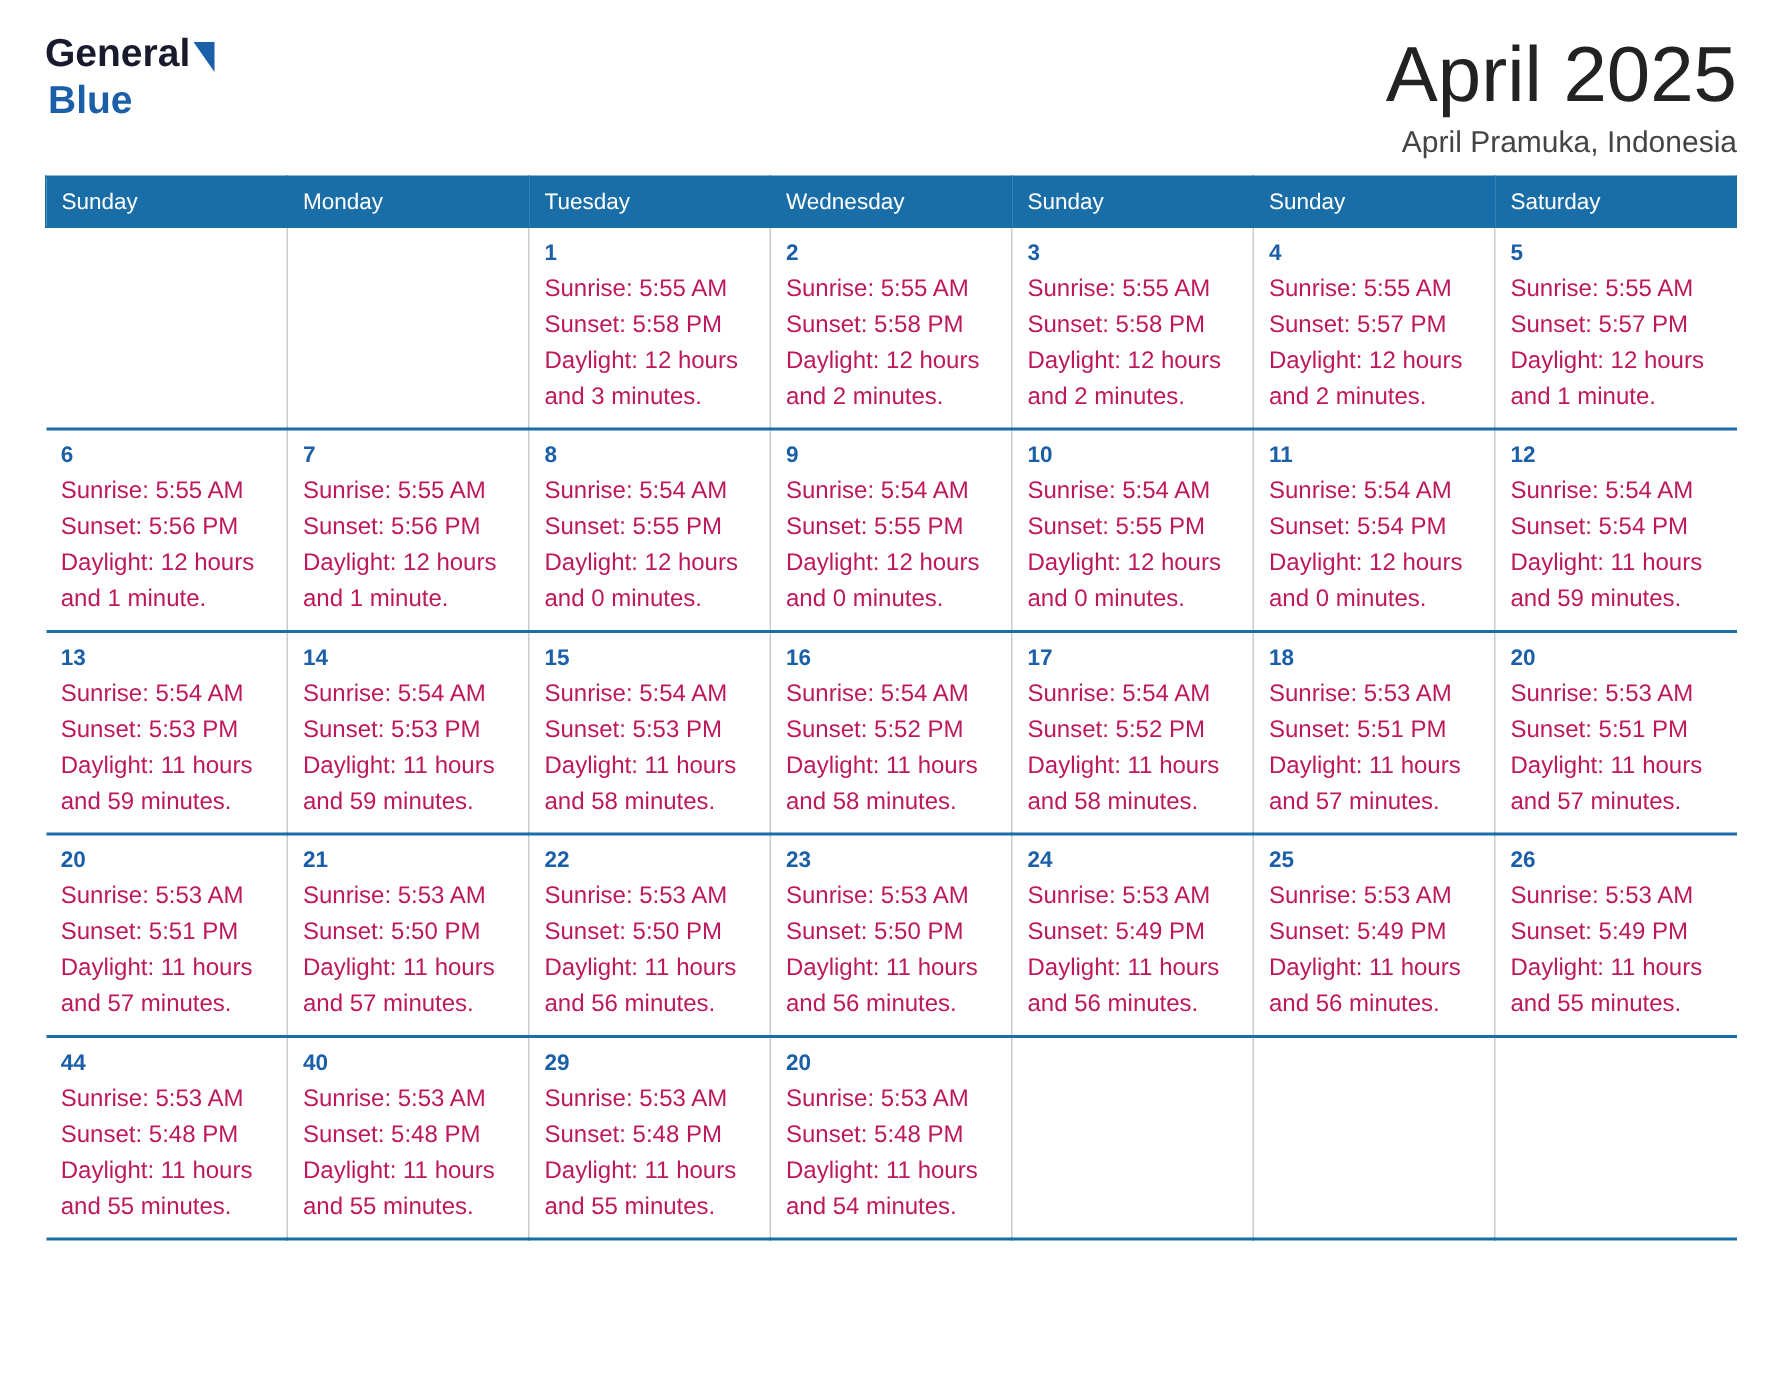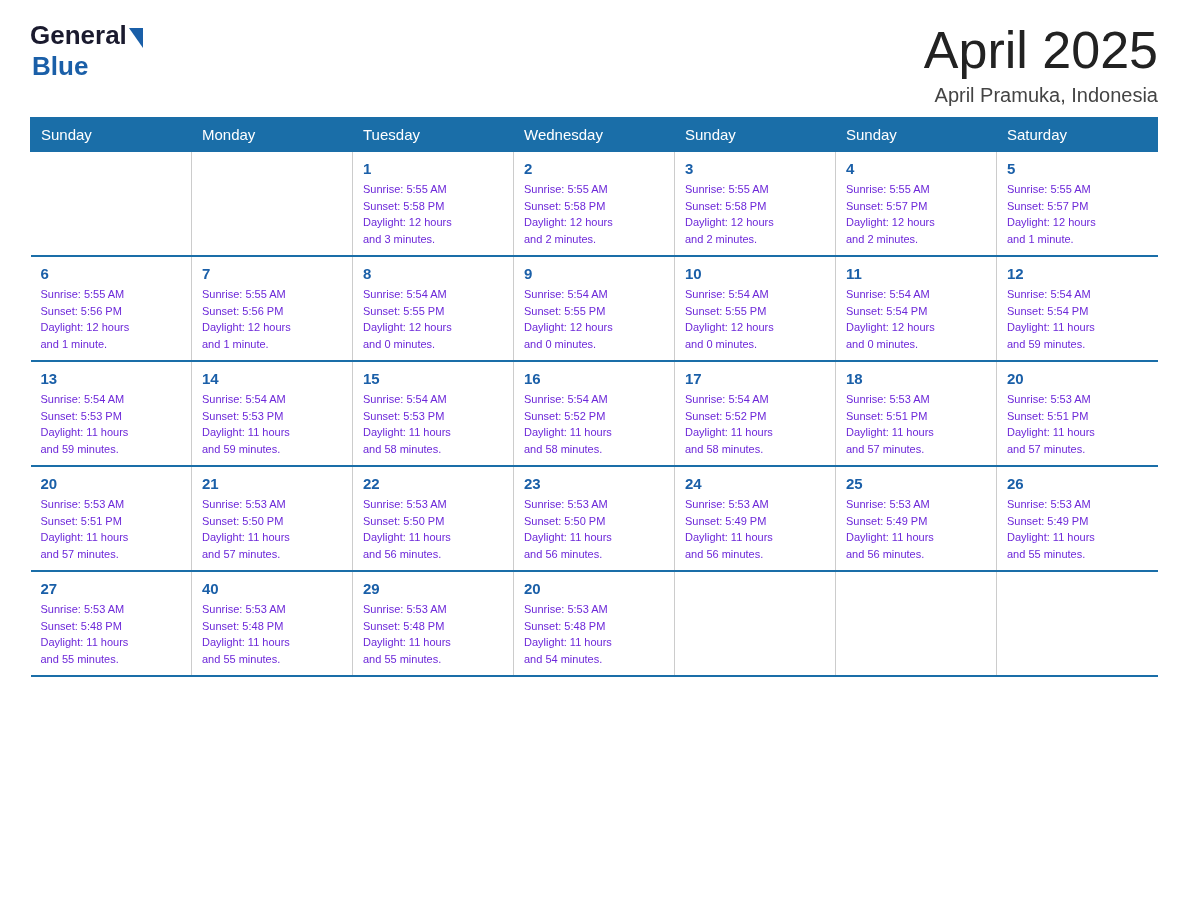--- a/index.html
+++ b/index.html
@@ -91,22 +91,22 @@
       border-right: none;
     }
     .day-number {
       font-size: 15px;
       font-weight: bold;
       color: #1a5fa8;
       display: block;
       margin-bottom: 4px;
     }
     .day-info {
-      font-size: 11px;
-      color: #6d28d9;
+      font-size: 16px;
+      color: #be185d;
       line-height: 1.5;
     }
     .empty-cell {
       background: #fff;
     }
   </style>
 </head>
 <body>
 
 <div class="header">
@@ -323,21 +323,21 @@
         <td>
           <span class="day-number">26</span>
           <div class="day-info" style="white-space: pre-line;">Sunrise: 5:53 AM
 Sunset: 5:49 PM
 Daylight: 11 hours
 and 55 minutes.</div>
         </td>
       </tr>
       <tr>
         <td>
-          <span class="day-number">27</span>
+          <span class="day-number">44</span>
           <div class="day-info" style="white-space: pre-line;">Sunrise: 5:53 AM
 Sunset: 5:48 PM
 Daylight: 11 hours
 and 55 minutes.</div>
         </td>
         <td>
           <span class="day-number">40</span>
           <div class="day-info" style="white-space: pre-line;">Sunrise: 5:53 AM
 Sunset: 5:48 PM
 Daylight: 11 hours

